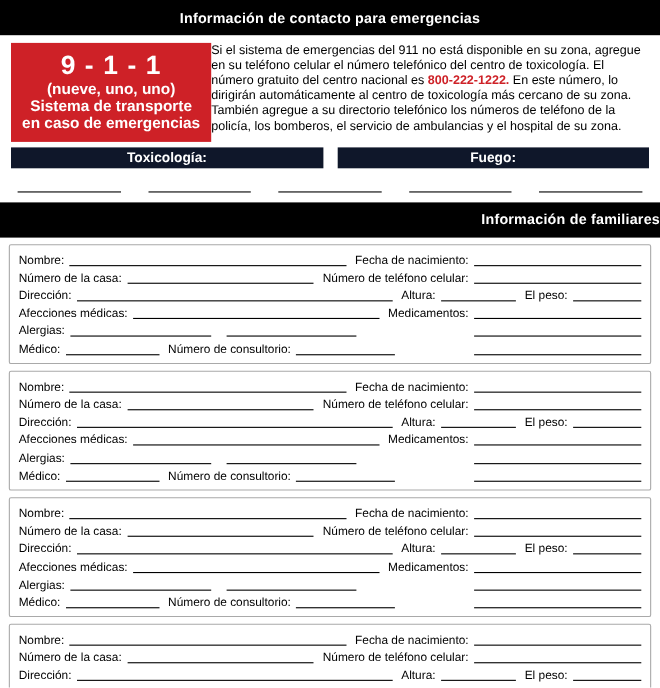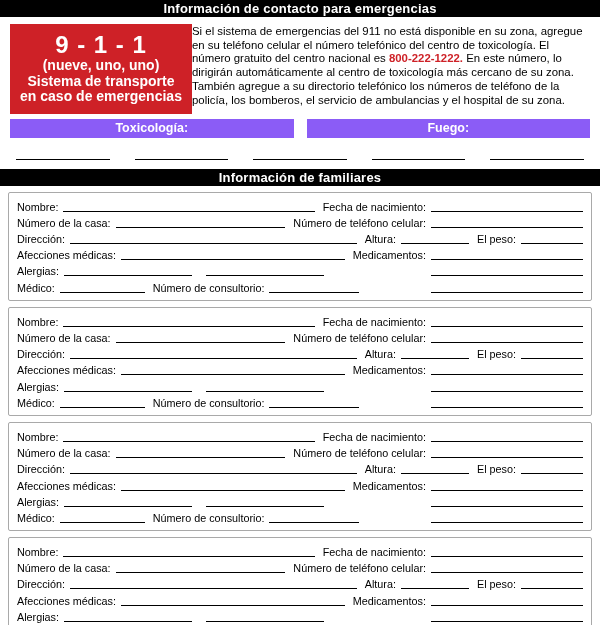--- a/index.html
+++ b/index.html
@@ -3,46 +3,46 @@
 <meta charset="utf-8">
 <style>
   html,body{margin:0;padding:0;}
   body{
     width:600px;height:625px;background:#ffffff;
     font-family:"Liberation Sans","DejaVu Sans",sans-serif;
     color:#000;overflow:hidden;
   }
   
   .section-bar{
-    background:#000;color:#fff;height:17px;
+    background:#000;color:#fff;height:32px;
     display:flex;align-items:center;justify-content:center;
     font-weight:bold;font-size:13px;letter-spacing:.2px;
   }
   
   .emerg{display:flex;gap:0;padding:7px 10px 2px 10px;}
   .red-box{
     width:182px;min-width:182px;background:#ce2127;color:#fff;
     text-align:center;padding:7px 4px 9px 4px;box-sizing:border-box;
     display:flex;flex-direction:column;justify-content:center;
   }
   .nine11{font-size:24px;font-weight:bold;line-height:27px;letter-spacing:1px;}
   .red-sub{font-size:14px;font-weight:bold;line-height:15.5px;}
   .instructions{
     flex:1;font-size:11.4px;line-height:13.7px;padding-top:1px;
   }
   .phone-red{color:#ce2127;font-weight:bold;}
   
   .phones-row{display:flex;gap:13px;padding:3px 10px 0 10px;}
   .phone-box{
-    flex:1;background:#8b5cf6;color:#fff;font-weight:bold;font-size:12.5px;
+    flex:1;background:#0f172a;color:#fff;font-weight:bold;font-size:12.5px;
     text-align:center;padding:2px 0 3px 0;
   }
   .phone-lines{display:flex;gap:13px;padding:0 10px;margin-top:21px;}
   .phone-line{flex:1;height:0;border-bottom:1.5px solid #000;margin:0 6px;}
-  .family-bar{margin-top:9px;}
+  .family-bar{margin-top:9px;justify-content:flex-end;}
   
   .members{margin-top:6px;}
   .member-box{
     border:1.5px solid #a9a9a9;border-radius:2px;
     margin:0 8px 6px 8px;padding:4px 8px 6px 8px;
     background:#fff;
   }
   .frow{
     display:flex;align-items:flex-end;height:16.2px;
     font-size:10.8px;line-height:12px;

